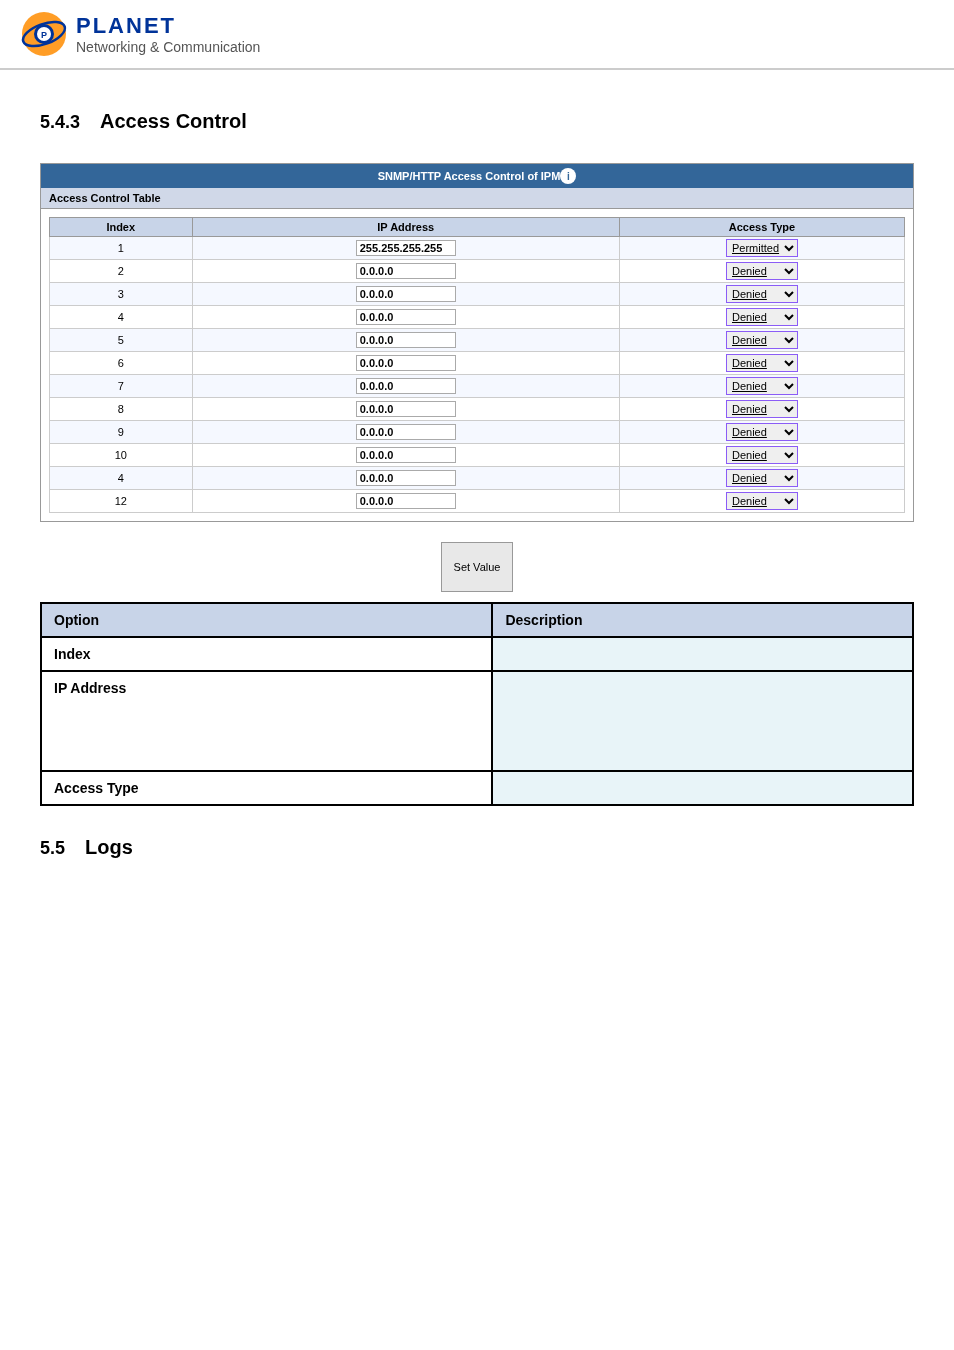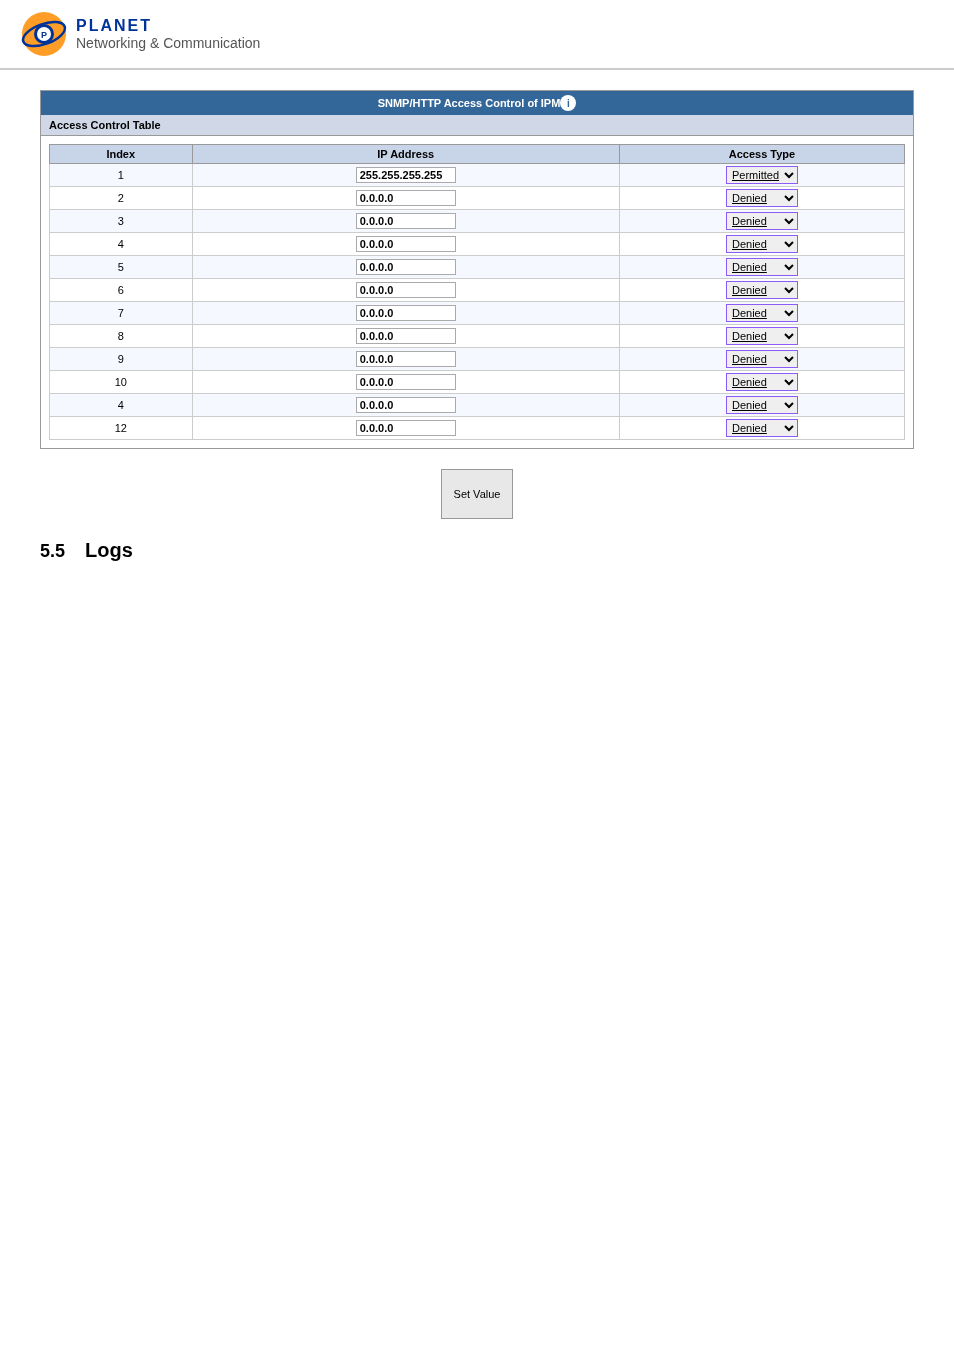--- a/index.html
+++ b/index.html
@@ -26,21 +26,21 @@
     }
     .logo-icon {
       width: 48px;
       height: 48px;
     }
     .logo-text {
       display: flex;
       flex-direction: column;
     }
     .logo-planet {
-      font-size: 16px;
+      font-size: 22px;
       font-weight: bold;
       color: #003399;
       letter-spacing: 2px;
     }
     .logo-tagline {
       font-size: 14px;
       color: #555;
     }
 
     
@@ -208,20 +208,24 @@
     </svg>
     <div class="logo-text">
       <span class="logo-planet">PLANET</span>
       <span class="logo-tagline">Networking &amp; Communication</span>
     </div>
   </div>
 </div>
 
 <div class="main-content">
 
+  <div class="section-heading">
+    <span class="section-number">5.4.3</span>
+    <span class="section-title">Access Control</span>
+  </div>
 
   <div class="panel">
     <div class="panel-header">
       <span>SNMP/HTTP Access Control of IPM</span>
       <div class="panel-header-icon">
         <span>i</span>
       </div>
     </div>
     <div class="panel-subheader">
       <span>Access Control Table</span>
@@ -298,19 +302,41 @@
             </tr>
           </tbody>
       </table>
     </div>
   </div>
 
   <div class="button-row">
     <button class="set-value-btn">Set Value</button>
   </div>
 
+  <table class="options-table">
+    <thead>
+      <tr>
+        <th>Option</th>
+        <th>Description</th>
+      </tr>
+    </thead>
+    <tbody id="options-table-body">
+    <tr>
+          <td class="option-cell">Index</td>
+          <td class="desc-cell"></td>
+        </tr>
+        <tr>
+          <td class="option-cell">IP Address</td>
+          <td class="desc-cell" style="height: 100px;"></td>
+        </tr>
+        <tr>
+          <td class="option-cell">Access Type</td>
+          <td class="desc-cell"></td>
+        </tr>
+      </tbody>
+  </table>
 
   <div class="section-heading section-55">
     <span class="section-number">5.5</span>
     <span class="section-title">Logs</span>
   </div>
 
 </div>
 
 </body></html>

